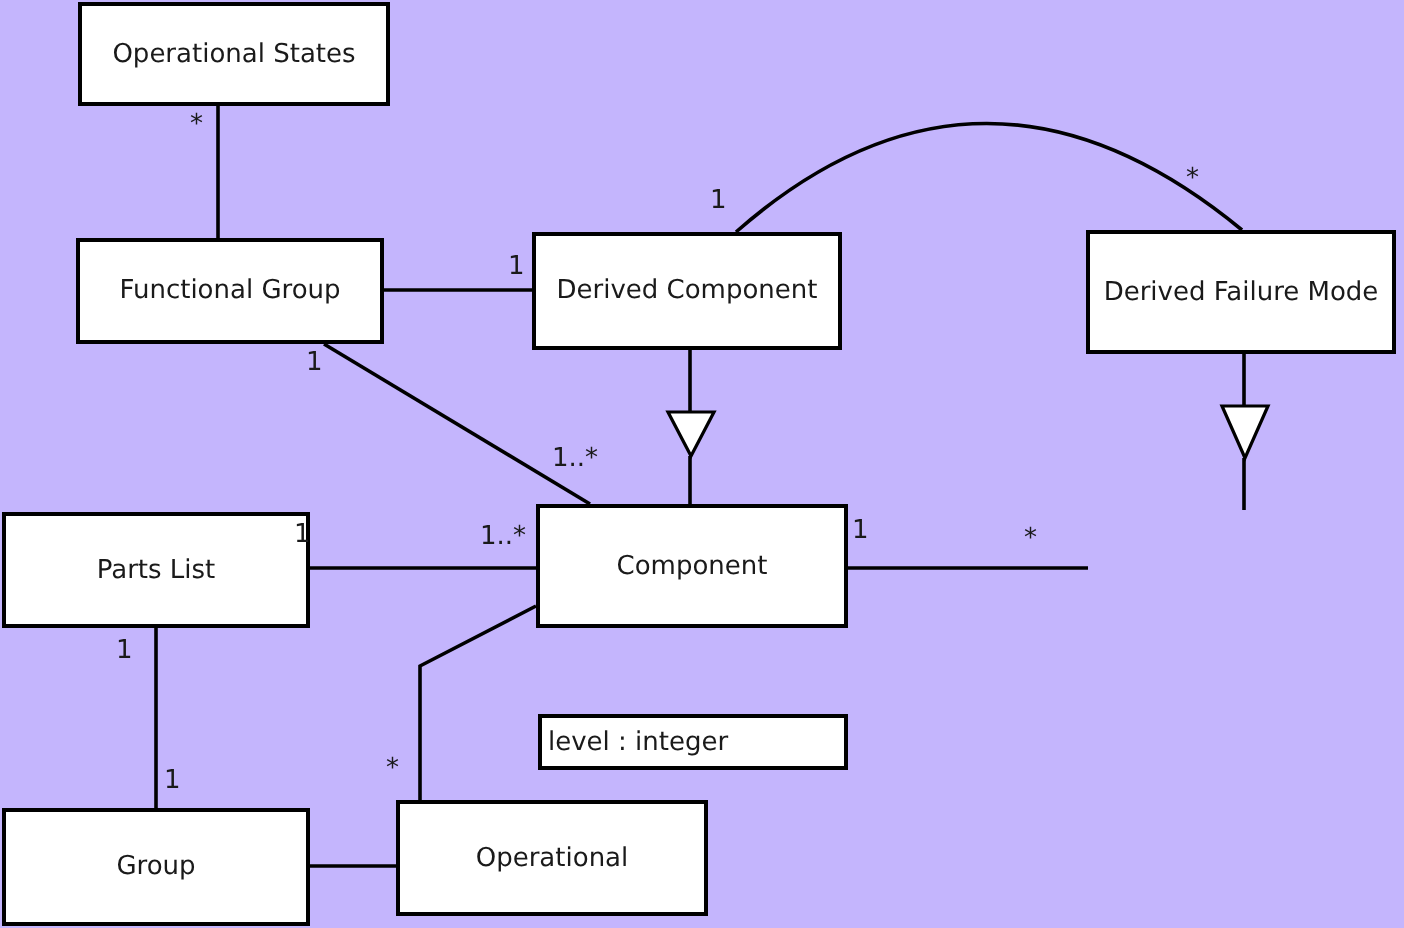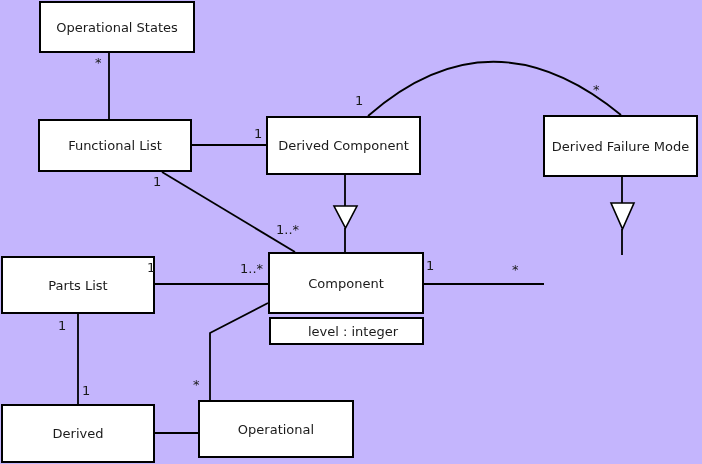--- a/index.html
+++ b/index.html
@@ -31,22 +31,23 @@
     box-sizing: border-box;
     border: 2px solid #000000;
     background: #ffffff;
     display: flex;
     align-items: center;
     justify-content: center;
     font-size: 13px;
     white-space: nowrap;
   }
   .node.attr-compartment {
-    justify-content: center;
-    padding-left: 13px;
+    justify-content: flex-start;
+    padding-left: 3px;
+    margin-top: 40px;
   }
   .mult {
     position: absolute;
     font-size: 13px;
     line-height: 13px;
     white-space: nowrap;
   }
 </style>
 </head>
 <body>
@@ -80,21 +81,21 @@
     <path d="M268 303 L210 333 L210 400"></path>
 
     <path d="M155 433 L198 433"></path>
   </svg>
 
   <div class="node" style="left:39px; top:1px; width:156px; height:52px">
     <span>Operational States</span>
   </div>
 
   <div class="node" style="left:38px; top:119px; width:154px; height:53px">
-    <span>Functional List</span>
+    <span>Functional Group</span>
   </div>
 
   <div class="node" style="left:266px; top:116px; width:155px; height:59px">
     <span>Derived Component</span>
   </div>
 
   <div class="node" style="left:543px; top:115px; width:155px; height:62px">
     <span>Derived Failure Mode</span>
   </div>
 
@@ -104,21 +105,21 @@
 
   <div class="node" style="left:1px; top:256px; width:154px; height:58px">
     <span>Parts List</span>
   </div>
   <div class="node attr-compartment" style="left:269px; top:317px; width:155px; height:28px">
     <span>level : integer</span>
   </div>
 
 
   <div class="node" style="left:1px; top:404px; width:154px; height:59px">
-    <span>Derived</span>
+    <span>Group</span>
   </div>
 
   <div class="node" style="left:198px; top:400px; width:156px; height:58px">
     <span>Operational</span>
   </div>
 
   <span class="mult" style="left:95px; top:56px">*</span>
 
   <span class="mult" style="left:254px; top:127px">1</span>
 

